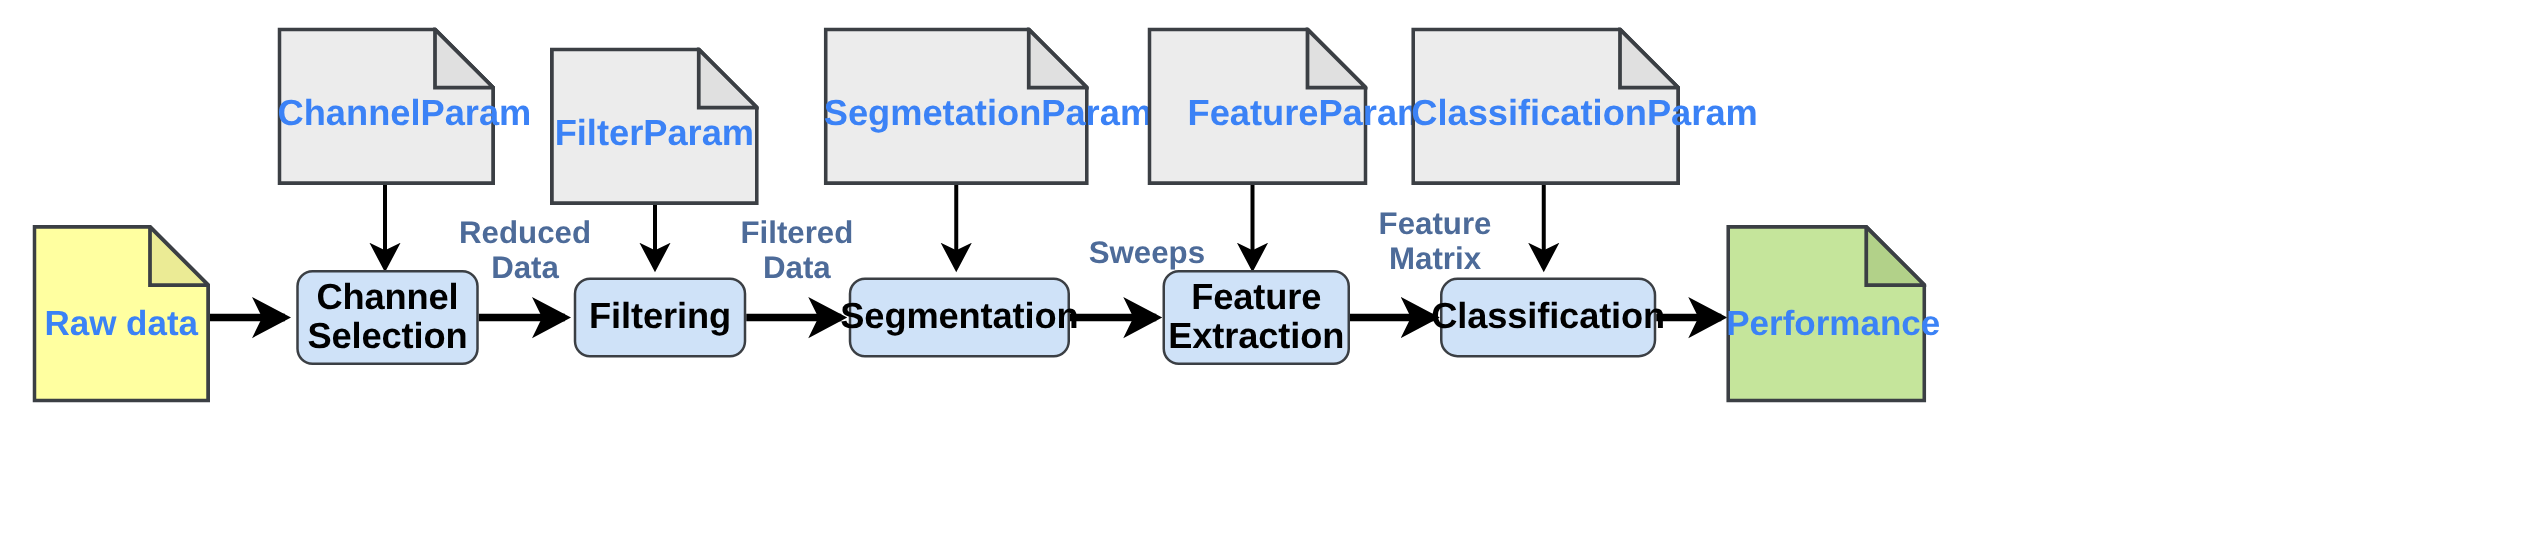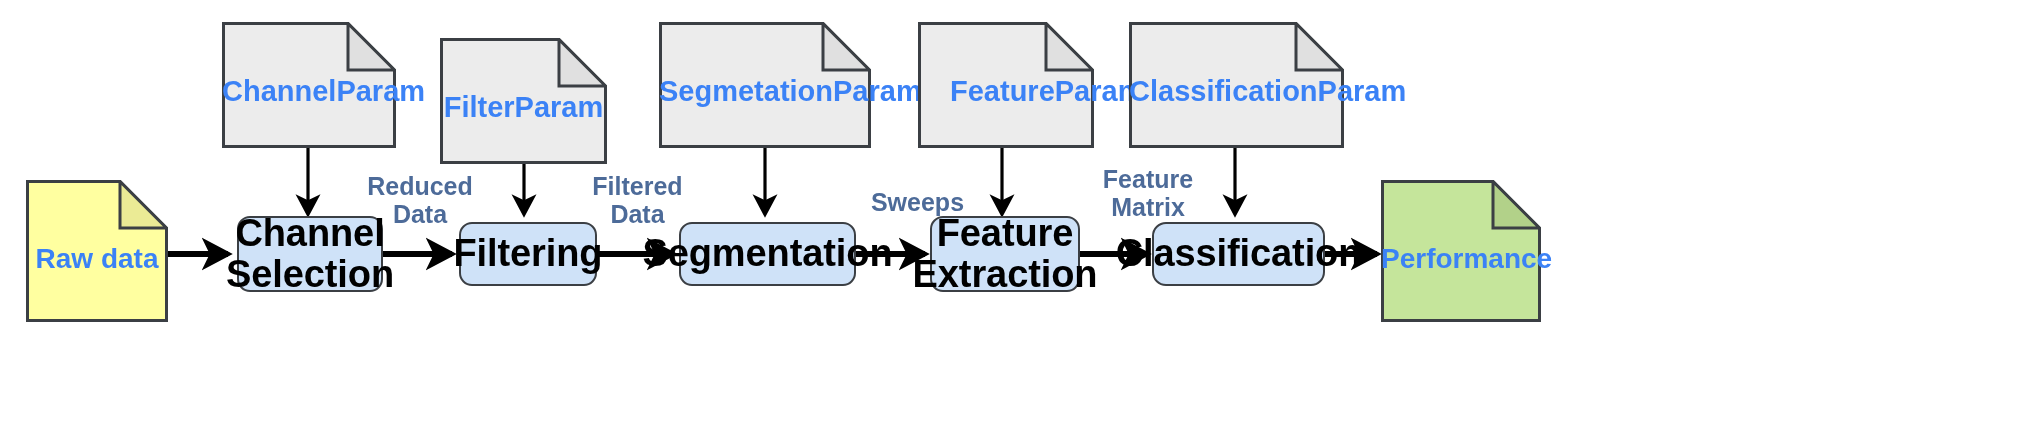--- a/index.html
+++ b/index.html
@@ -50,21 +50,21 @@
     box-sizing:border-box;
     background:#cfe2f8;
     border:2.5px solid #3b3f44;
     border-radius:13px;
     display:flex;
     align-items:center;
     justify-content:center;
     text-align:center;
   }
   .proc .proc-label{
-    font-size:38px;
+    font-size:29px;
     font-weight:bold;
     color:#000000;
     line-height:1.08;
     letter-spacing:-0.1px;
     white-space:pre-line;
   }
 
   
   .edge-label{
     position:absolute;

